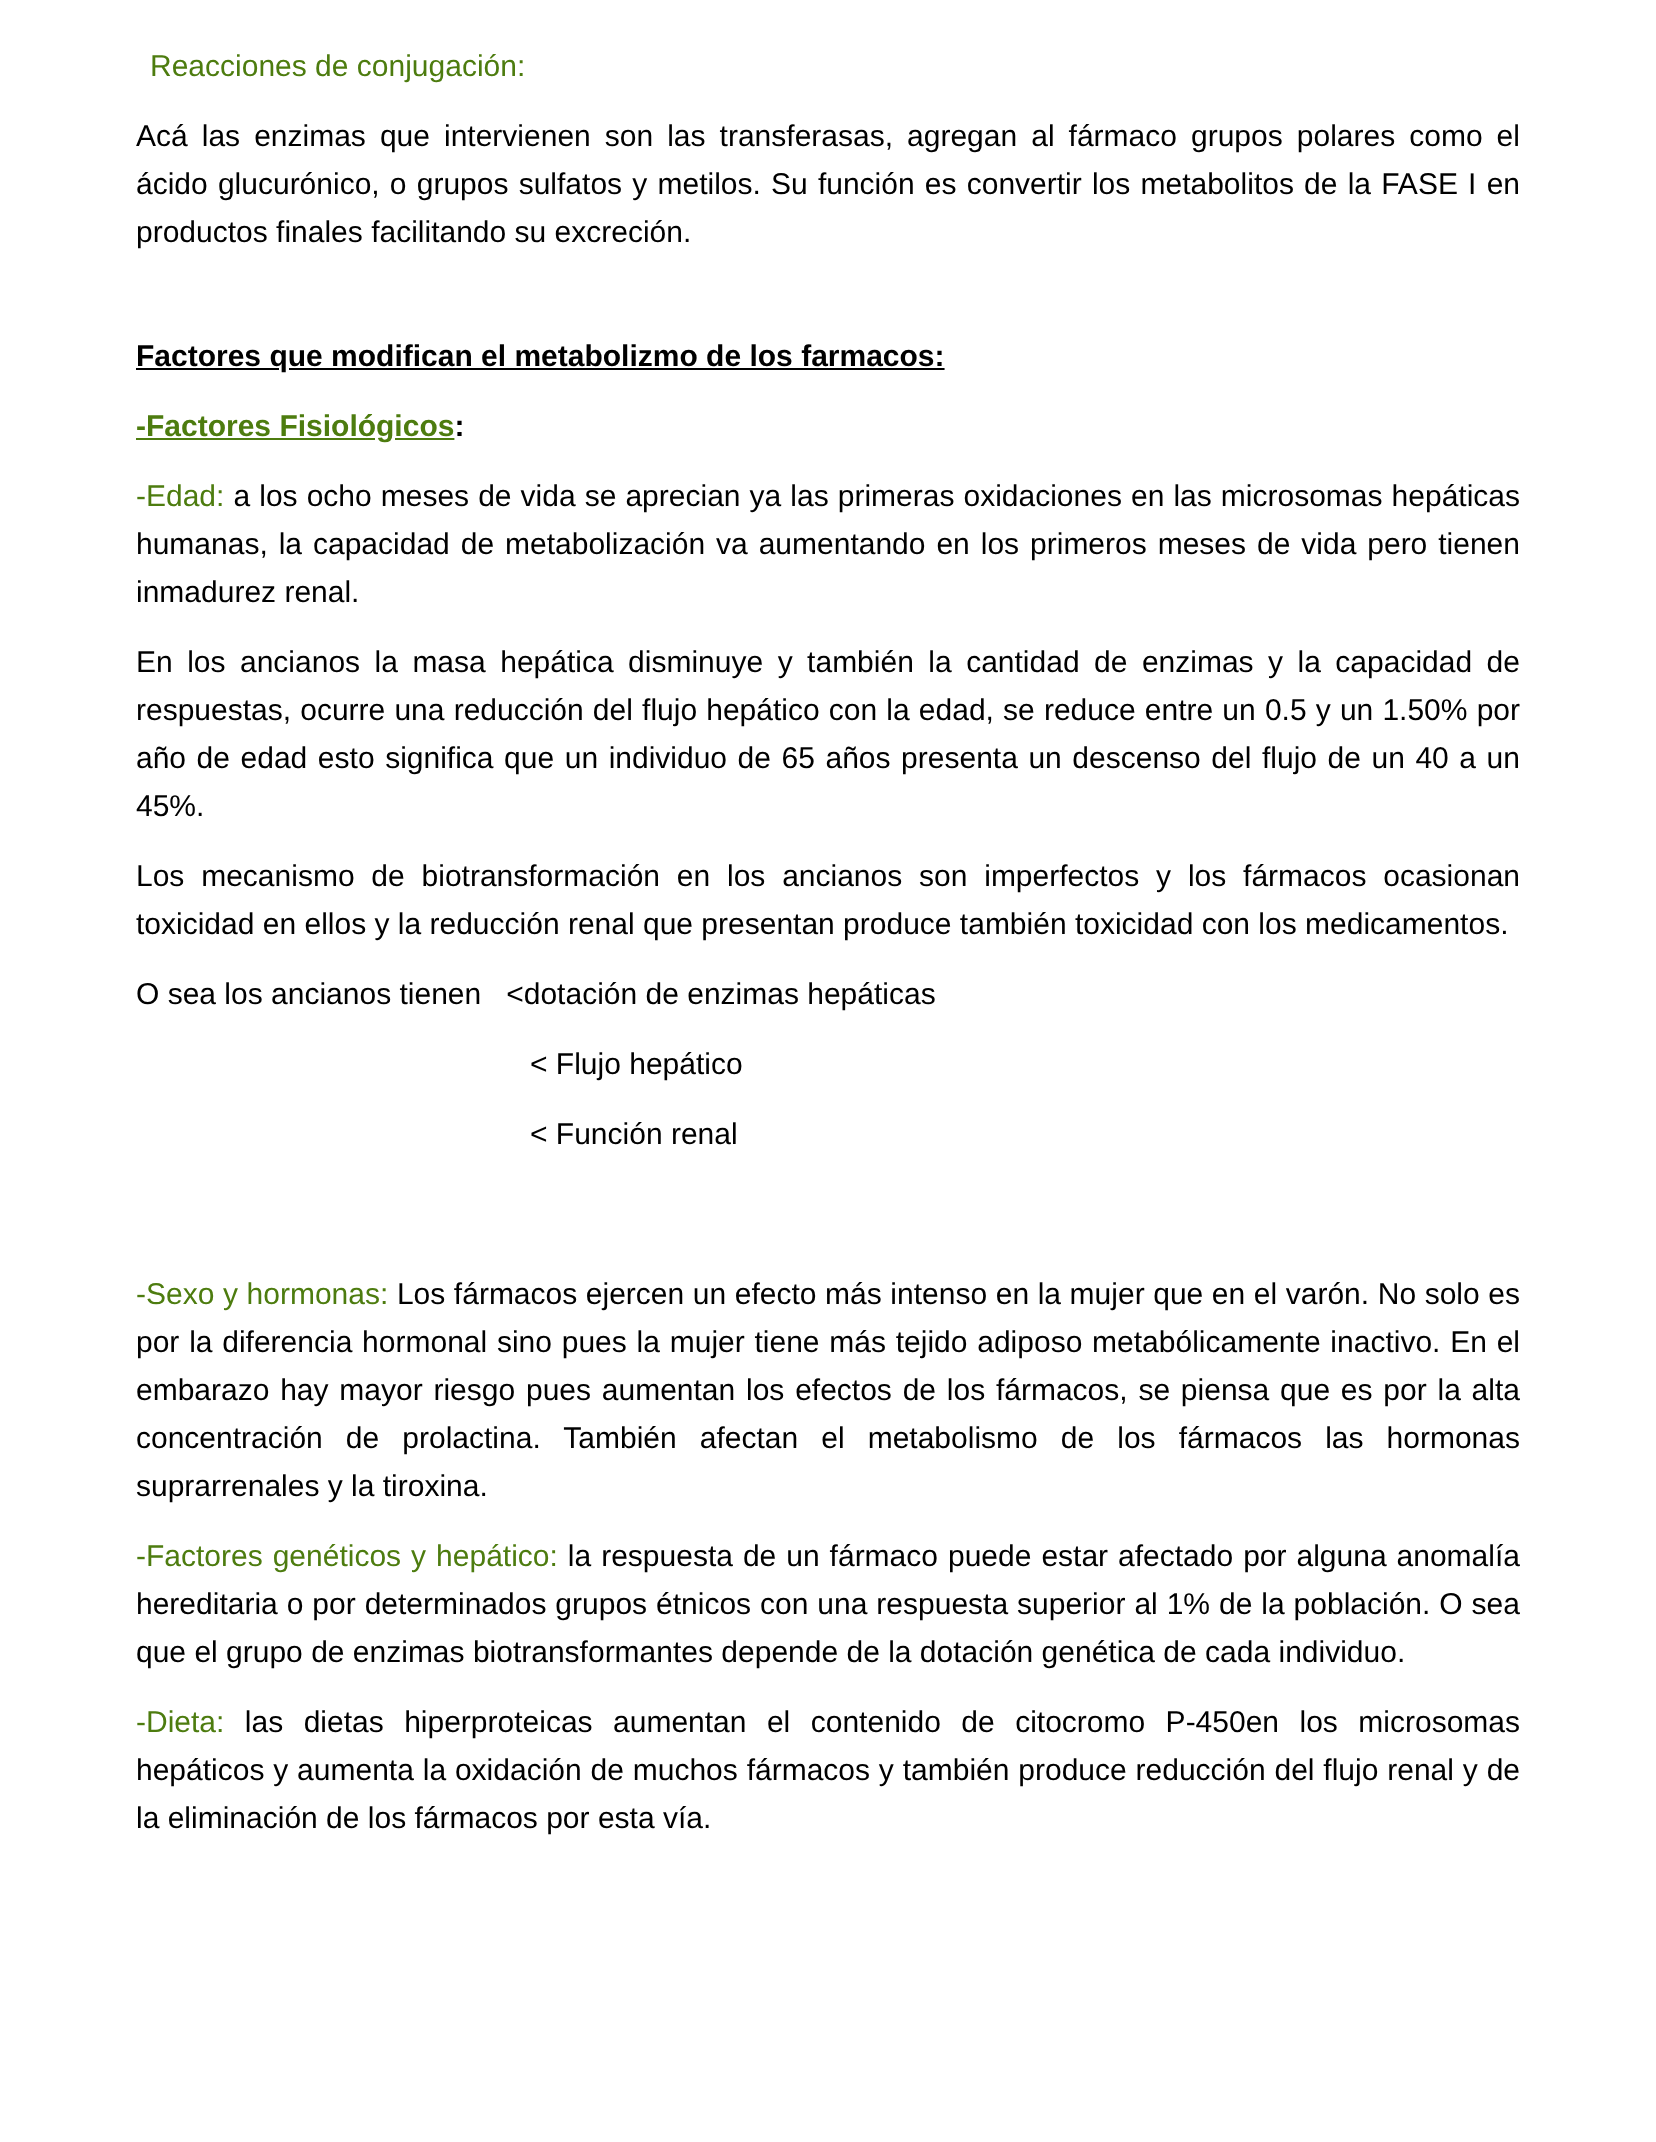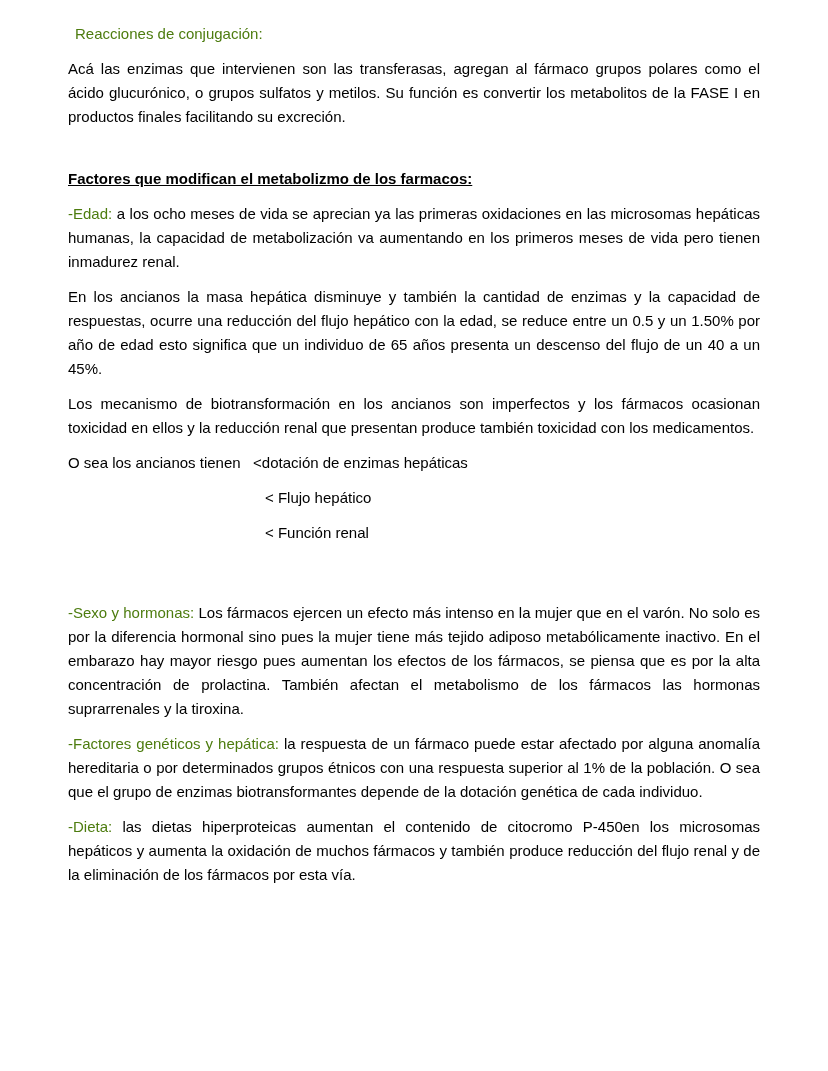--- a/index.html
+++ b/index.html
@@ -47,22 +47,23 @@
   .bold { font-weight: bold; text-align: right; }
   .underline { text-decoration: underline; }
 </style>
 </head>
 <body>
 
 <div class="page">
     <p class="block left indent-sm"><span class="red">Reacciones de conjugación:</span></p>
     <p class="block"><span class="">Acá las enzimas que intervienen son las transferasas, agregan al fármaco grupos polares como el ácido glucurónico, o grupos sulfatos y metilos. Su función es convertir los metabolitos de la FASE I en productos finales facilitando su excreción.</span></p>
     <p class="block left gap-lg"><span class="bold underline">Factores que modifican el metabolizmo de los farmacos:</span></p>
+    <p class="block left"><span class="red bold underline">-Factores Fisiológicos</span><span class="bold">:</span></p>
     <p class="block"><span class="red">-Edad:</span><span class=""> a los ocho meses de vida se aprecian ya las primeras oxidaciones en las microsomas hepáticas humanas, la capacidad de metabolización va aumentando en los primeros meses de vida pero tienen inmadurez renal.</span></p>
     <p class="block"><span class="">En los ancianos la masa hepática disminuye y también la cantidad de enzimas y la capacidad de respuestas, ocurre una reducción del flujo hepático con la edad, se reduce entre un 0.5 y un 1.50% por año de edad  esto significa que un individuo de 65 años presenta un descenso del flujo de un 40 a un 45%.</span></p>
     <p class="block"><span class="">Los mecanismo de biotransformación en los ancianos son imperfectos y los fármacos ocasionan toxicidad en ellos y la reducción renal que presentan produce también toxicidad con los medicamentos.</span></p>
     <p class="block left"><span class="">O sea los ancianos tienen   &lt;dotación de enzimas hepáticas</span></p>
     <p class="block left indent"><span class="">&lt; Flujo hepático</span></p>
     <p class="block left indent"><span class="">&lt; Función renal</span></p>
     <p class="block gap-xl"><span class="red">-Sexo y hormonas:</span><span class=""> Los fármacos ejercen un efecto más intenso en la mujer que en el varón. No solo es por la diferencia hormonal sino pues la mujer tiene más tejido adiposo metabólicamente inactivo. En el embarazo hay mayor riesgo pues aumentan los efectos de los fármacos, se piensa que es por la alta concentración de prolactina. También afectan el metabolismo de los fármacos las hormonas suprarrenales y la tiroxina.</span></p>
-    <p class="block"><span class="red">-Factores genéticos y hepática:</span><span class=""> la respuesta de un fármaco puede estar afectado por alguna anomalía hereditaria o por determinados grupos étnicos con una respuesta superior al 1% de la población. O sea que el grupo de enzimas biotransformantes depende de la dotación genética de cada individuo.</span></p>
+    <p class="block"><span class="red">-Factores genéticos y hepático:</span><span class=""> la respuesta de un fármaco puede estar afectado por alguna anomalía hereditaria o por determinados grupos étnicos con una respuesta superior al 1% de la población. O sea que el grupo de enzimas biotransformantes depende de la dotación genética de cada individuo.</span></p>
     <p class="block"><span class="red">-Dieta:</span><span class=""> las dietas hiperproteicas aumentan el contenido de citocromo P-450en los microsomas hepáticos y aumenta la oxidación de muchos fármacos y también produce reducción del flujo renal y de la eliminación de los fármacos por esta vía.</span></p>
   </div>
 
 </body></html>

